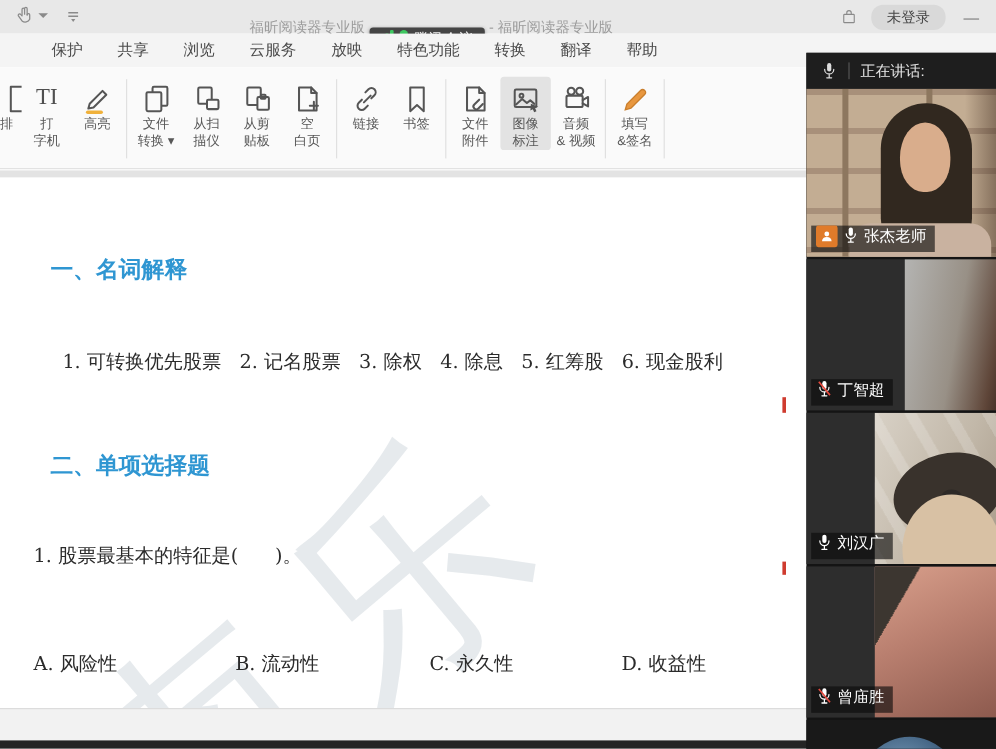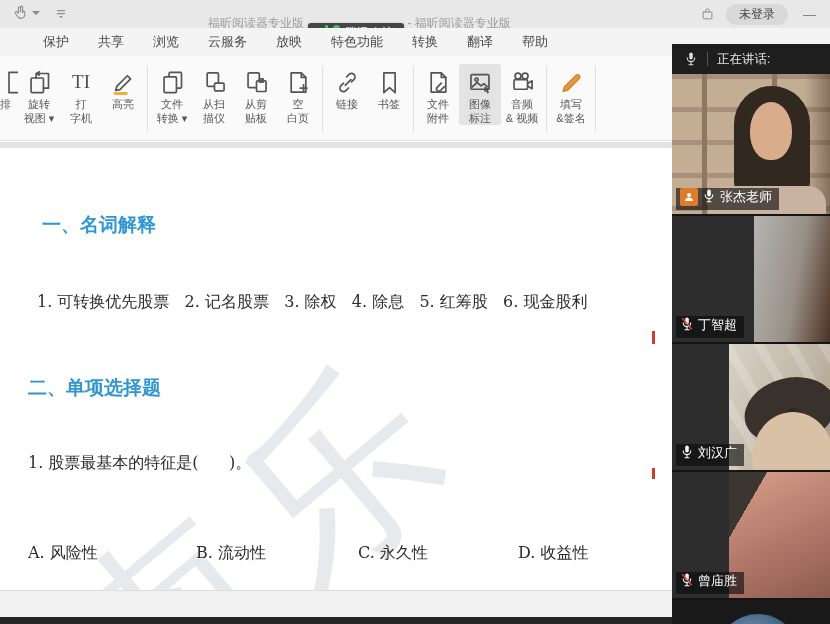--- a/index.html
+++ b/index.html
@@ -37,22 +37,22 @@
   .rlb { display:flex; flex-direction:column; align-items:center; font-size:11px; line-height:13.5px; color:#575757; text-align:center; white-space:nowrap; }
   .rdiv { width:1px; height:66px; background:#e0e0e0; margin:2px 3px 0; flex:none; }
   .rclip { width:18px; flex:none; overflow:hidden; display:flex; flex-direction:column; align-items:flex-start; padding-top:2px; }
 
   
   .doc-strip { position:absolute; left:0; top:142px; width:830px; height:6px; background:#e3e3e3; }
   .page { position:absolute; left:0; top:148px; width:830px; height:442px; background:#fff; overflow:hidden; }
   .watermark { position:absolute; left:6px; top:440px; font-size:195px; letter-spacing:34px; color:rgba(142,158,172,.22); transform:rotate(-40deg); transform-origin:left top; font-family:"DejaVu Serif", serif; pointer-events:none; white-space:nowrap; }
   .content { position:absolute; left:28px; top:26px; right:10px; font-family:"DejaVu Serif","Liberation Serif",serif; font-size:16px; color:#2b2b2b; white-space:pre; }
   .h-blue { font-size:19px; font-weight:bold; color:#2f96d2; margin-left:14px; height:42px; }
-  .h-blue2 { font-size:19px; font-weight:bold; color:#2f96d2; height:40px; }
-  .terms { margin-left:9px; height:45px; }
+  .h-blue2 { font-size:19px; font-weight:bold; color:#2f96d2; margin-left:14px; height:40px; }
+  .terms { margin-left:24px; height:45px; }
   .qline { height:29px; }
   .optrow4 { display:flex; height:29px;margin-top:23px; }
   .optrow4 .o1 { width:168px; } .optrow4 .o2 { width:162px; } .optrow4 .o3 { width:160px; }
   .redmark { position:absolute; width:3px; background:#cf3b2f; }
 
   
   .statusbar { position:absolute; left:0; top:590px; width:830px; height:27px; background:#f2f2f2; border-top:1px solid #dcdcdc; }
   .bottom-strip { position:absolute; left:0; top:617px; width:830px; height:7px; background:#242424; }
 
   
@@ -157,33 +157,20 @@
           <svg class="oln" viewBox="0 0 24 24">
             <path d="M8 3h9l4 4v14H8z"></path>
             <path d="M17 3v4h4" stroke="#e8973f"></path>
           </svg>
         </div>
       <div class="rlb">
           <span>排</span>
         </div>
     </div>
     <div class="ritem">
-      <div class="ric">
-          <svg class="oln" viewBox="0 0 24 24">
-            <rect x="4.5" y="8" width="11" height="13" rx="1"></rect>
-            <path d="M9 8V4h11v13h-4.5"></path>
-            <path d="M12 2.5L9.5 4 12 5.5"></path>
-          </svg>
-        </div>
-      <div class="rlb">
-          <span>旋转</span>
-          <span>视图 ▾</span>
-        </div>
-    </div>
-    <div class="ritem">
       <div class="ric ti">TI</div>
       <div class="rlb">
           <span>打</span>
           <span>字机</span>
         </div>
     </div>
     <div class="ritem">
       <div class="ric">
           <svg class="oln" viewBox="0 0 24 24">
             <path d="M6 15.5L15.5 6l2.8 2.8L8.8 18.3 5 19z"></path>

